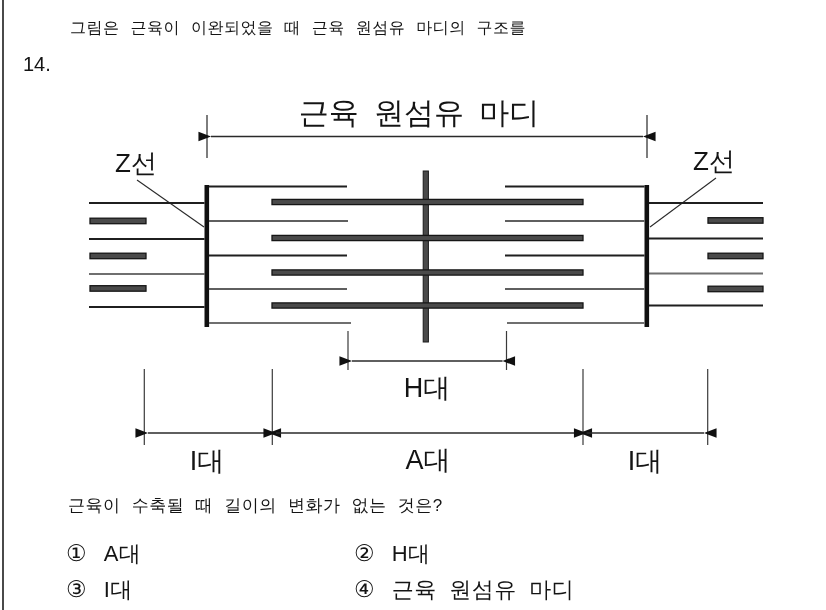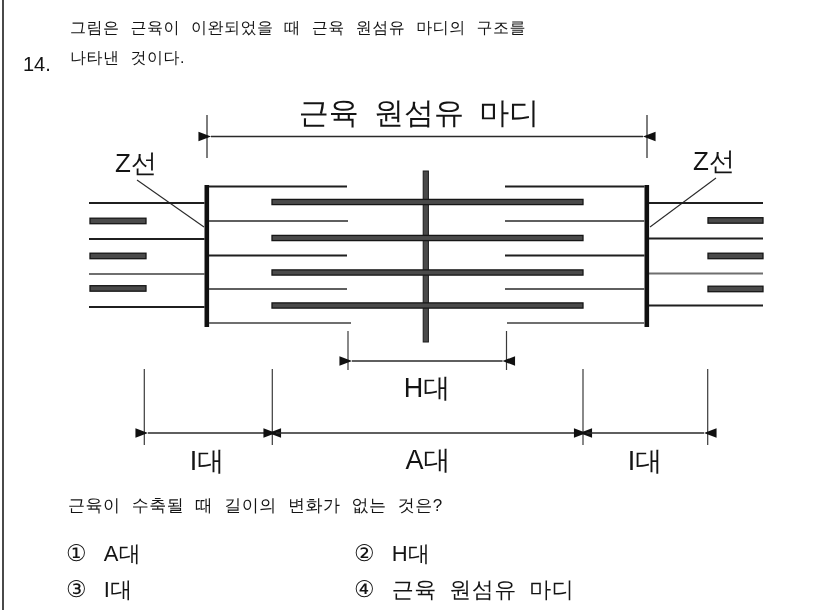--- a/index.html
+++ b/index.html
@@ -56,21 +56,20 @@
 </style>
 </head>
 <body>
 
 <div class="page">
 
   <div class="col-divider"></div>
 
   <div class="qnum">14.</div>
   <div class="qline l1">그림은 근육이 이완되었을 때 근육 원섬유 마디의 구조를</div>
-  <div class="qline l2">나타낸 것이다.</div>
 
   <svg class="diagram" width="826" height="610" viewBox="0 0 826 610">
     <defs>
       <marker id="ah" viewBox="0 0 12 10" refX="0.6" refY="5" markerWidth="17" markerHeight="11" markerUnits="userSpaceOnUse" orient="auto-start-reverse">
         <path d="M0.6,5 L12,0.6 L12,9.4 Z" fill="#101010"></path>
       </marker>
     </defs>
 
     <g>
       <line class="ticktop" x1="207" y1="115" x2="207" y2="158"></line>

